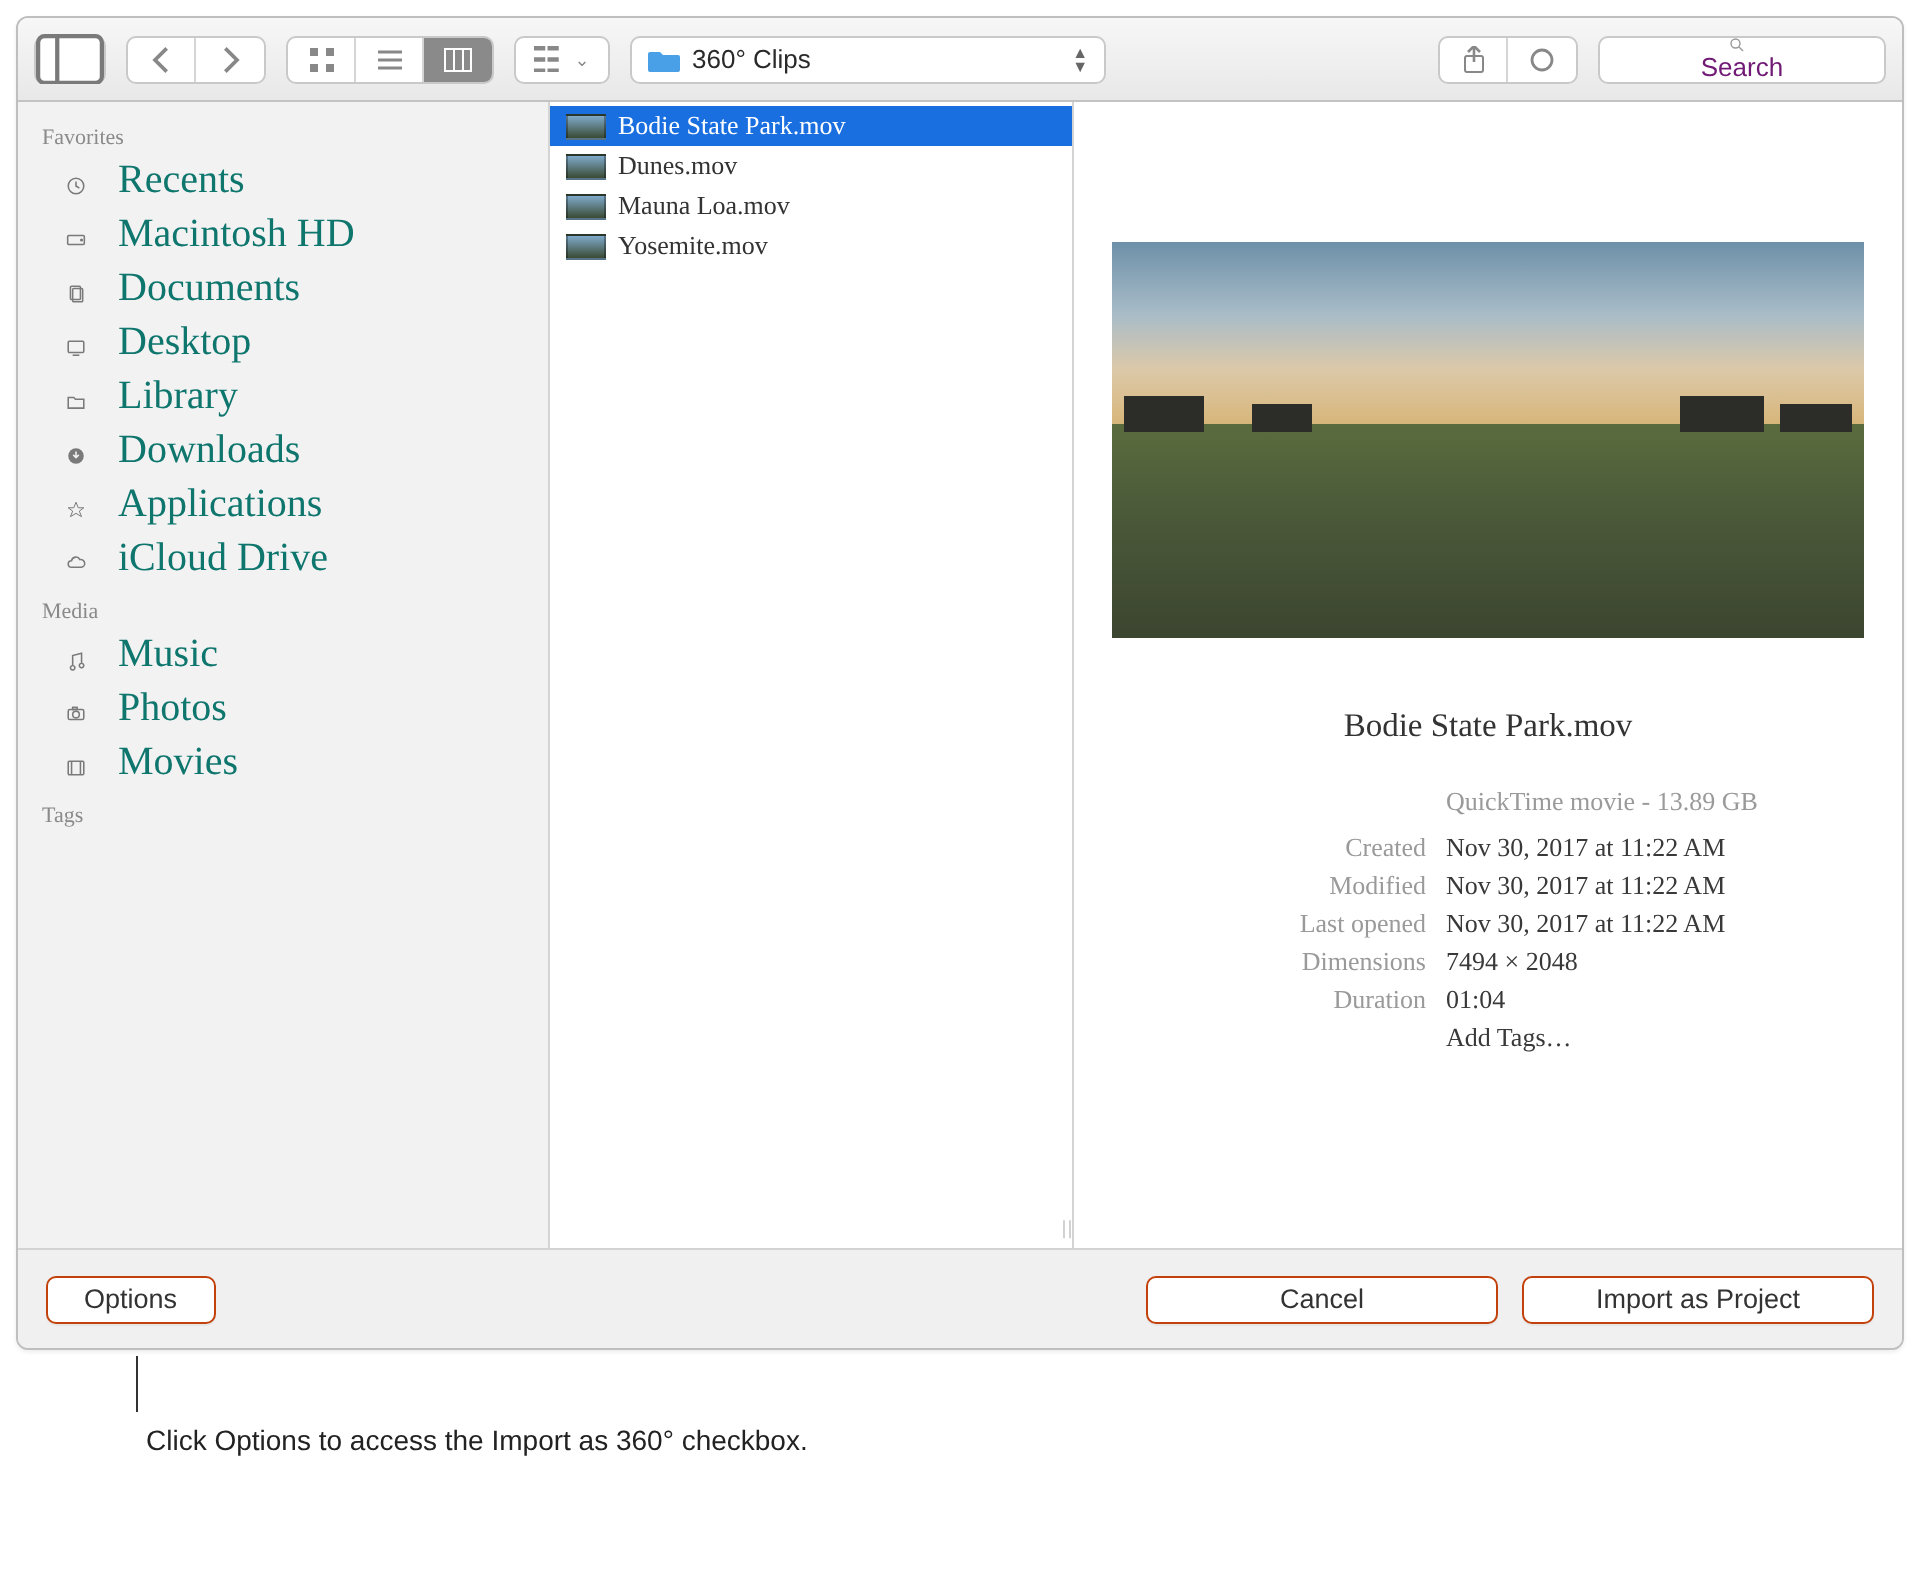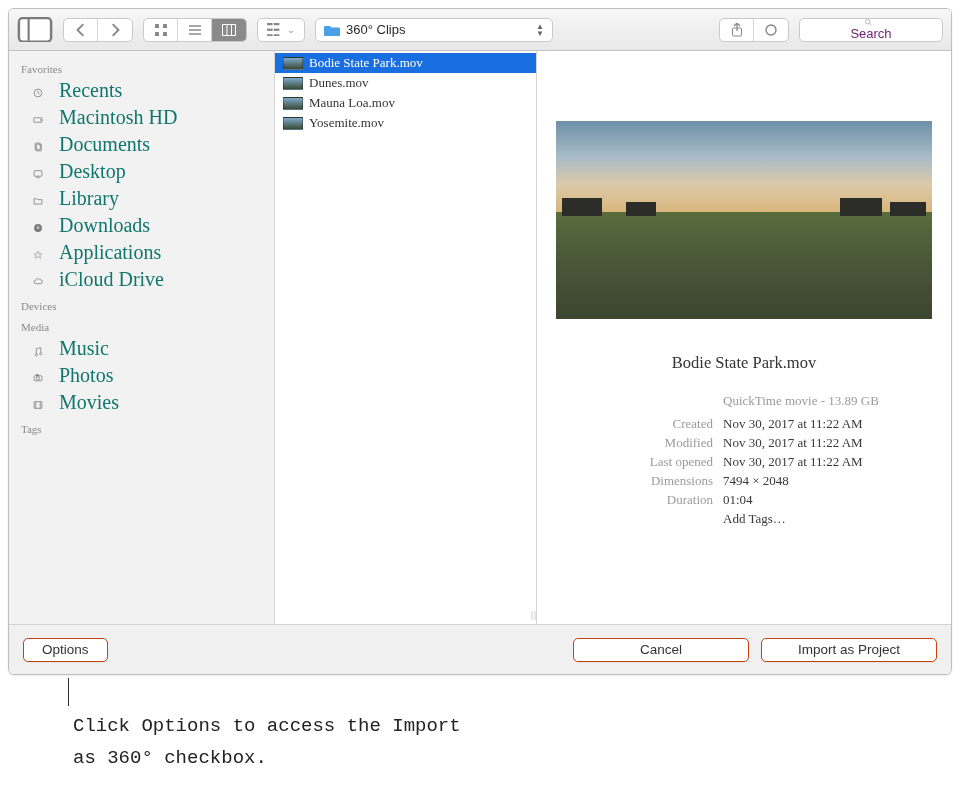--- a/index.html
+++ b/index.html
@@ -199,25 +199,24 @@
   
   .callout-line {
     position:absolute;
     left: 68px; top: 678px;
     width: 1px; height: 28px;
     background:#333;
   }
   .callout-text {
     position:absolute;
     left: 73px; top: 710px;
-    font-size: 19px;
-    line-height: 32px;
+    font-size: 14px;
+    line-height: 20px;
     color:#222;
     max-width: 420px;
-    font-family: Liberation Mono, monospace;
   }
 </style>
 </head>
 <body>
 
 <div class="window">
 
   <div class="toolbar">
     <div class="tb-single">
       <svg viewBox="0 0 16 12">
@@ -380,21 +379,20 @@
       </div>
       <div class="sb-item">
         <span class="glyph">
             <svg viewBox="0 0 18 18">
               <path d="M5 12 a3 3 0 0 1 0 -6 a4 4 0 0 1 7.5 -1 a3 3 0 0 1 1.5 7 Z"></path>
             </svg>
           </span>
         <span>iCloud Drive</span>
       </div>
 
-      <div class="sb-heading">Devices</div>
       <div class="sb-heading">Media</div>
 
       <div class="sb-item">
         <span class="glyph">
             <svg viewBox="0 0 18 18">
               <path d="M6 14 a2 2 0 1 0 0.01 0 M6 14 V5 l8 -2 v9 a2 2 0 1 1 -0.01 0"></path>
             </svg>
           </span>
         <span>Music</span>
       </div>

